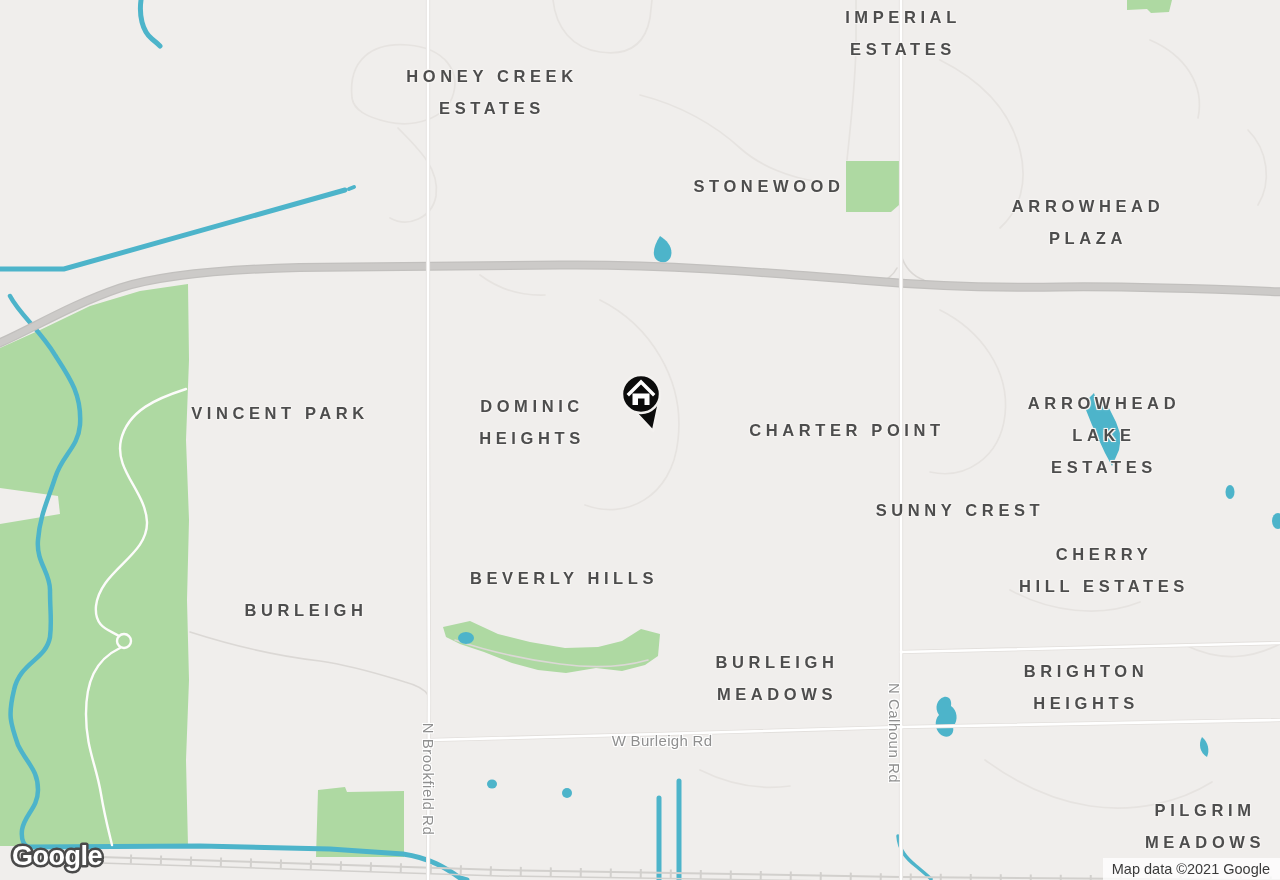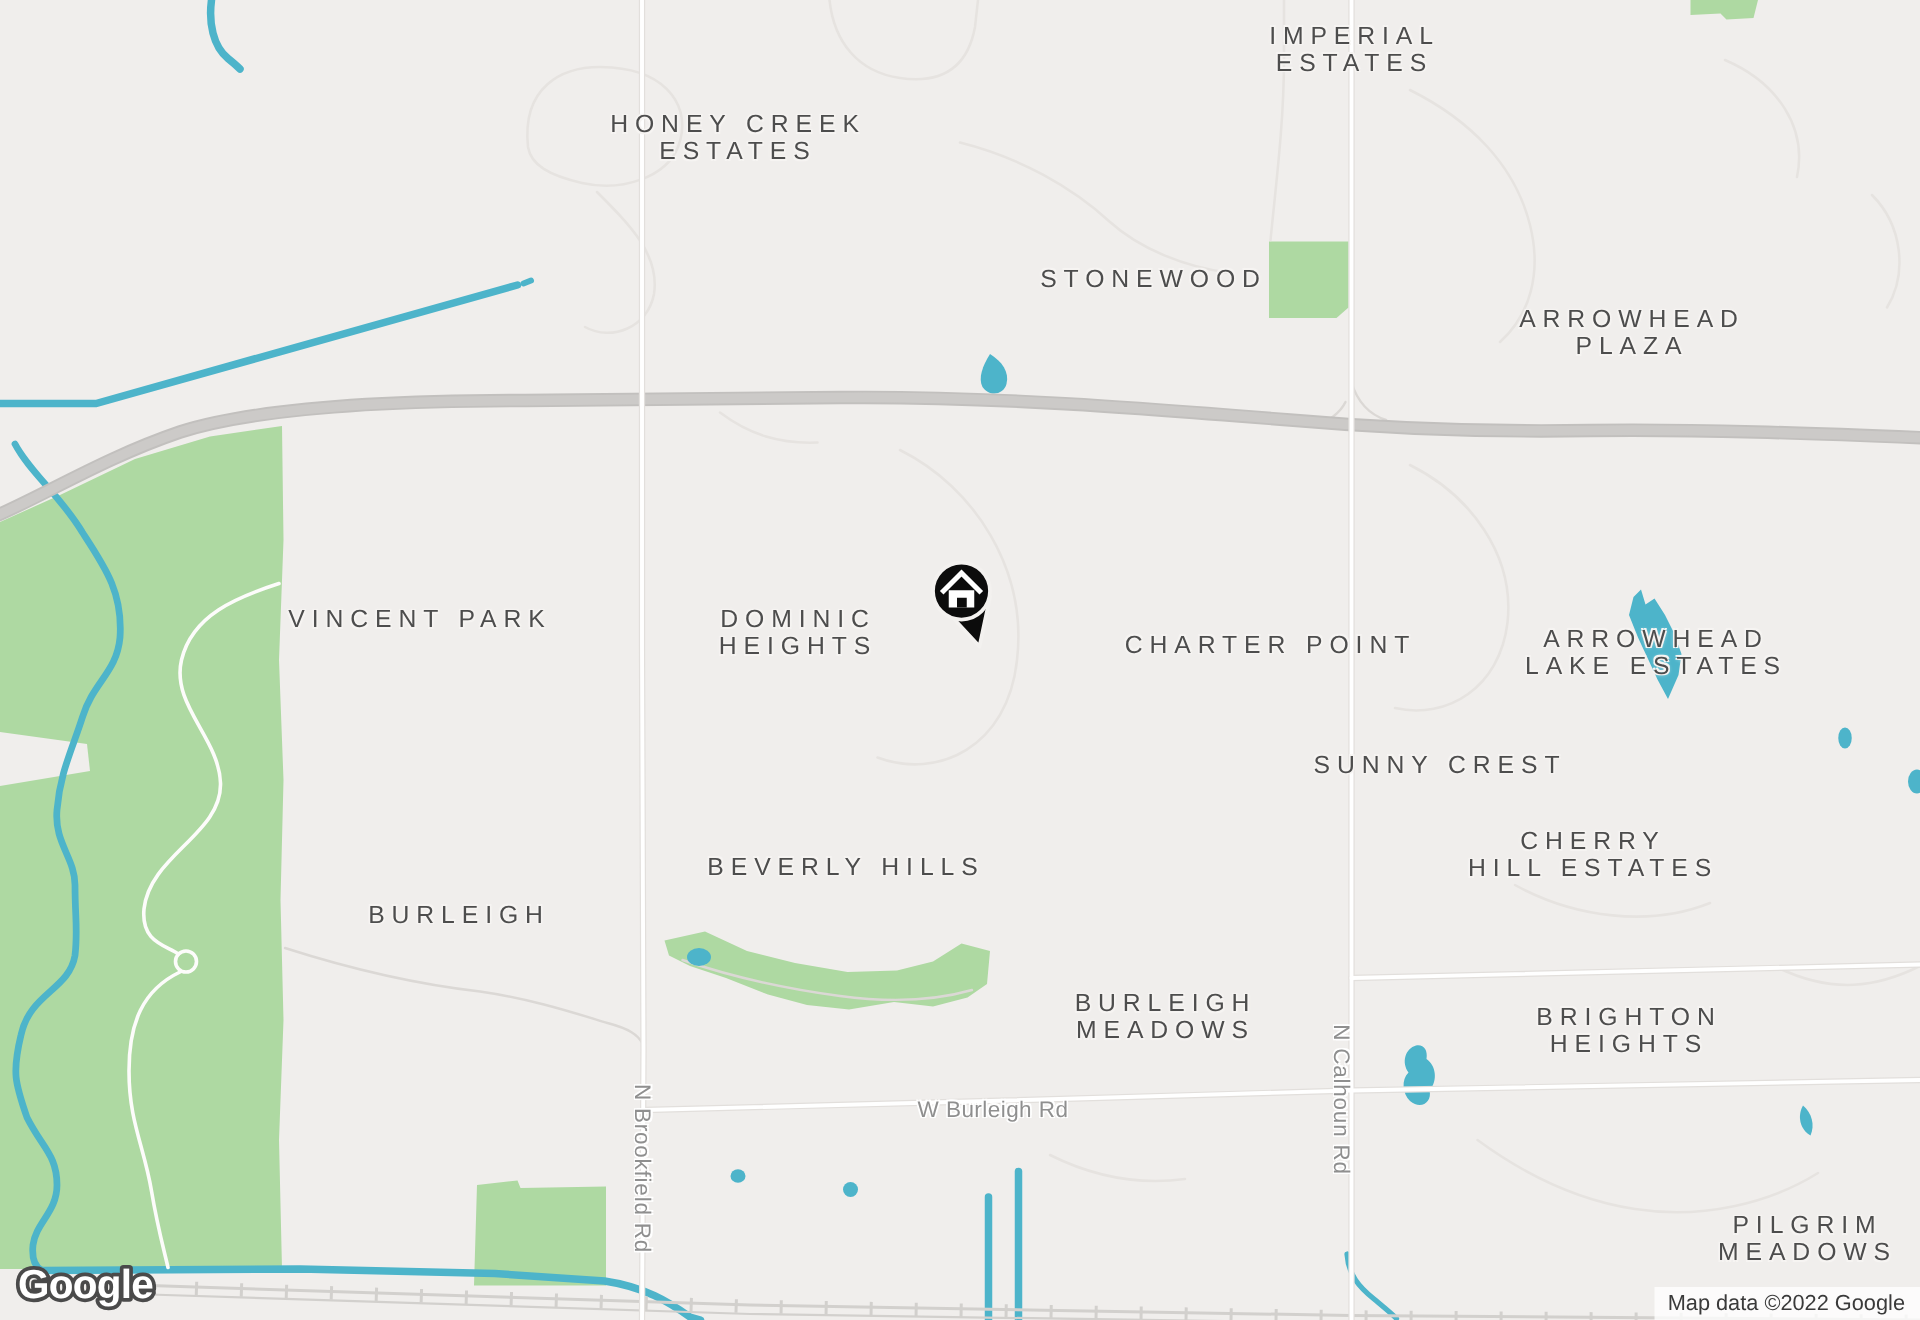--- a/index.html
+++ b/index.html
@@ -6,22 +6,22 @@
   body{
     width:1280px;height:880px;overflow:hidden;position:relative;
     font-family:"Liberation Sans",sans-serif;
     background:#f0eeec;
   }
   .map-canvas{position:absolute;inset:0;width:1280px;height:880px;}
   svg.map-art{position:absolute;left:0;top:0;z-index:1;}
   .labels-layer{position:absolute;inset:0;z-index:2;pointer-events:none;}
   .nlabel{
     position:absolute;transform:translate(-50%,-50%);
-    font-size:16.5px;font-weight:normal;letter-spacing:4.6px;
-    color:#4d4d4d;text-align:center;white-space:pre-line;line-height:18px;
+    font-size:16.5px;font-weight:bold;letter-spacing:4.6px;
+    color:#4d4d4d;text-align:center;white-space:pre-line;line-height:32px;
     text-shadow:-1px -1px 0 #f6f4f2,1px -1px 0 #f6f4f2,-1px 1px 0 #f6f4f2,1px 1px 0 #f6f4f2,0 0 3px #f6f4f2;
   }
   .rlabel{
     position:absolute;transform:translate(-50%,-50%);
     font-size:15px;font-weight:normal;letter-spacing:.3px;color:#8f8f8f;white-space:nowrap;
     text-shadow:-1px -1px 0 #fff,1px -1px 0 #fff,-1px 1px 0 #fff,1px 1px 0 #fff,0 0 2px #fff;
   }
   .rlabel.vert{
     writing-mode:vertical-rl;text-orientation:mixed;
     letter-spacing:.5px;
@@ -137,21 +137,21 @@
 ESTATES</div>
     <div class="nlabel" style="left:769px;top:186px">STONEWOOD</div>
     <div class="nlabel" style="left:1088px;top:222px">ARROWHEAD PLAZA</div>
     <div class="nlabel" style="left:280px;top:413px">VINCENT PARK</div>
     <div class="nlabel" style="left:532px;top:422px">DOMINIC
 HEIGHTS</div>
     <div class="nlabel" style="left:847px;top:430px">CHARTER POINT</div>
     <div class="nlabel" style="left:1104px;top:435px">ARROWHEAD
 LAKE ESTATES</div>
     <div class="nlabel" style="left:960px;top:510px">SUNNY CREST</div>
-    <div class="nlabel" style="left:1062px;top:570px">CHERRY
+    <div class="nlabel" style="left:1104px;top:570px">CHERRY
 HILL ESTATES</div>
     <div class="nlabel" style="left:564px;top:578px">BEVERLY HILLS</div>
     <div class="nlabel" style="left:306px;top:610px">BURLEIGH</div>
     <div class="nlabel" style="left:777px;top:678px">BURLEIGH
 MEADOWS</div>
     <div class="nlabel" style="left:1086px;top:687px">BRIGHTON
 HEIGHTS</div>
     <div class="nlabel" style="left:1205px;top:826px">PILGRIM
 MEADOWS</div>
 
@@ -170,13 +170,13 @@
         <rect x="638" y="398.5" width="6.5" height="6.5" fill="#0c0c0c"></rect>
       </g>
     </g>
   </svg>
 </div>
 
 <svg class="branding google-logo" viewBox="0 0 130 36">
   <text x="4" y="27" font-family="Liberation Sans, sans-serif" font-size="27" font-weight="bold" fill="#ffffff" stroke="#4a4a4a" stroke-width="5" paint-order="stroke" stroke-linejoin="round" letter-spacing="-0.5">Google</text>
 </svg>
 
-<div class="branding attribution">Map data ©2022 Google</div>
+<div class="branding attribution">Map data ©2021 Google</div>
 
 </body></html>

